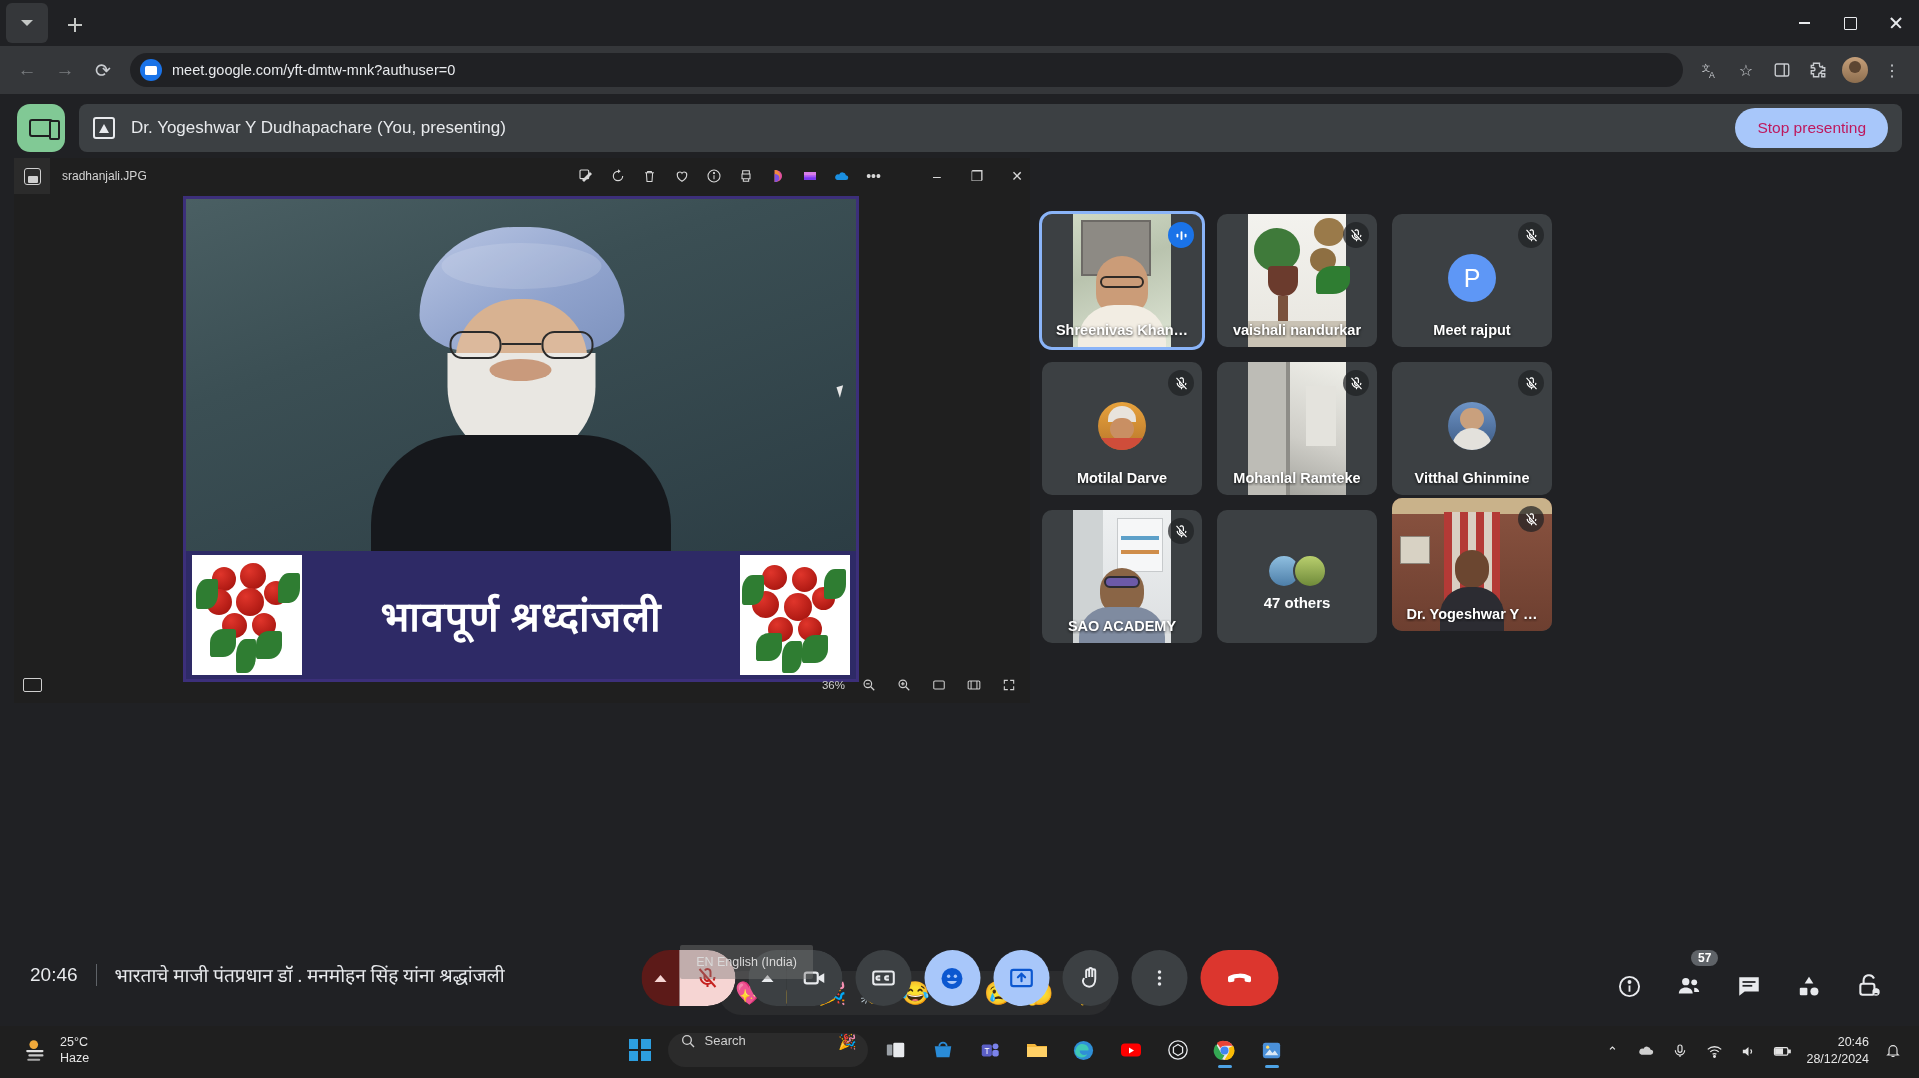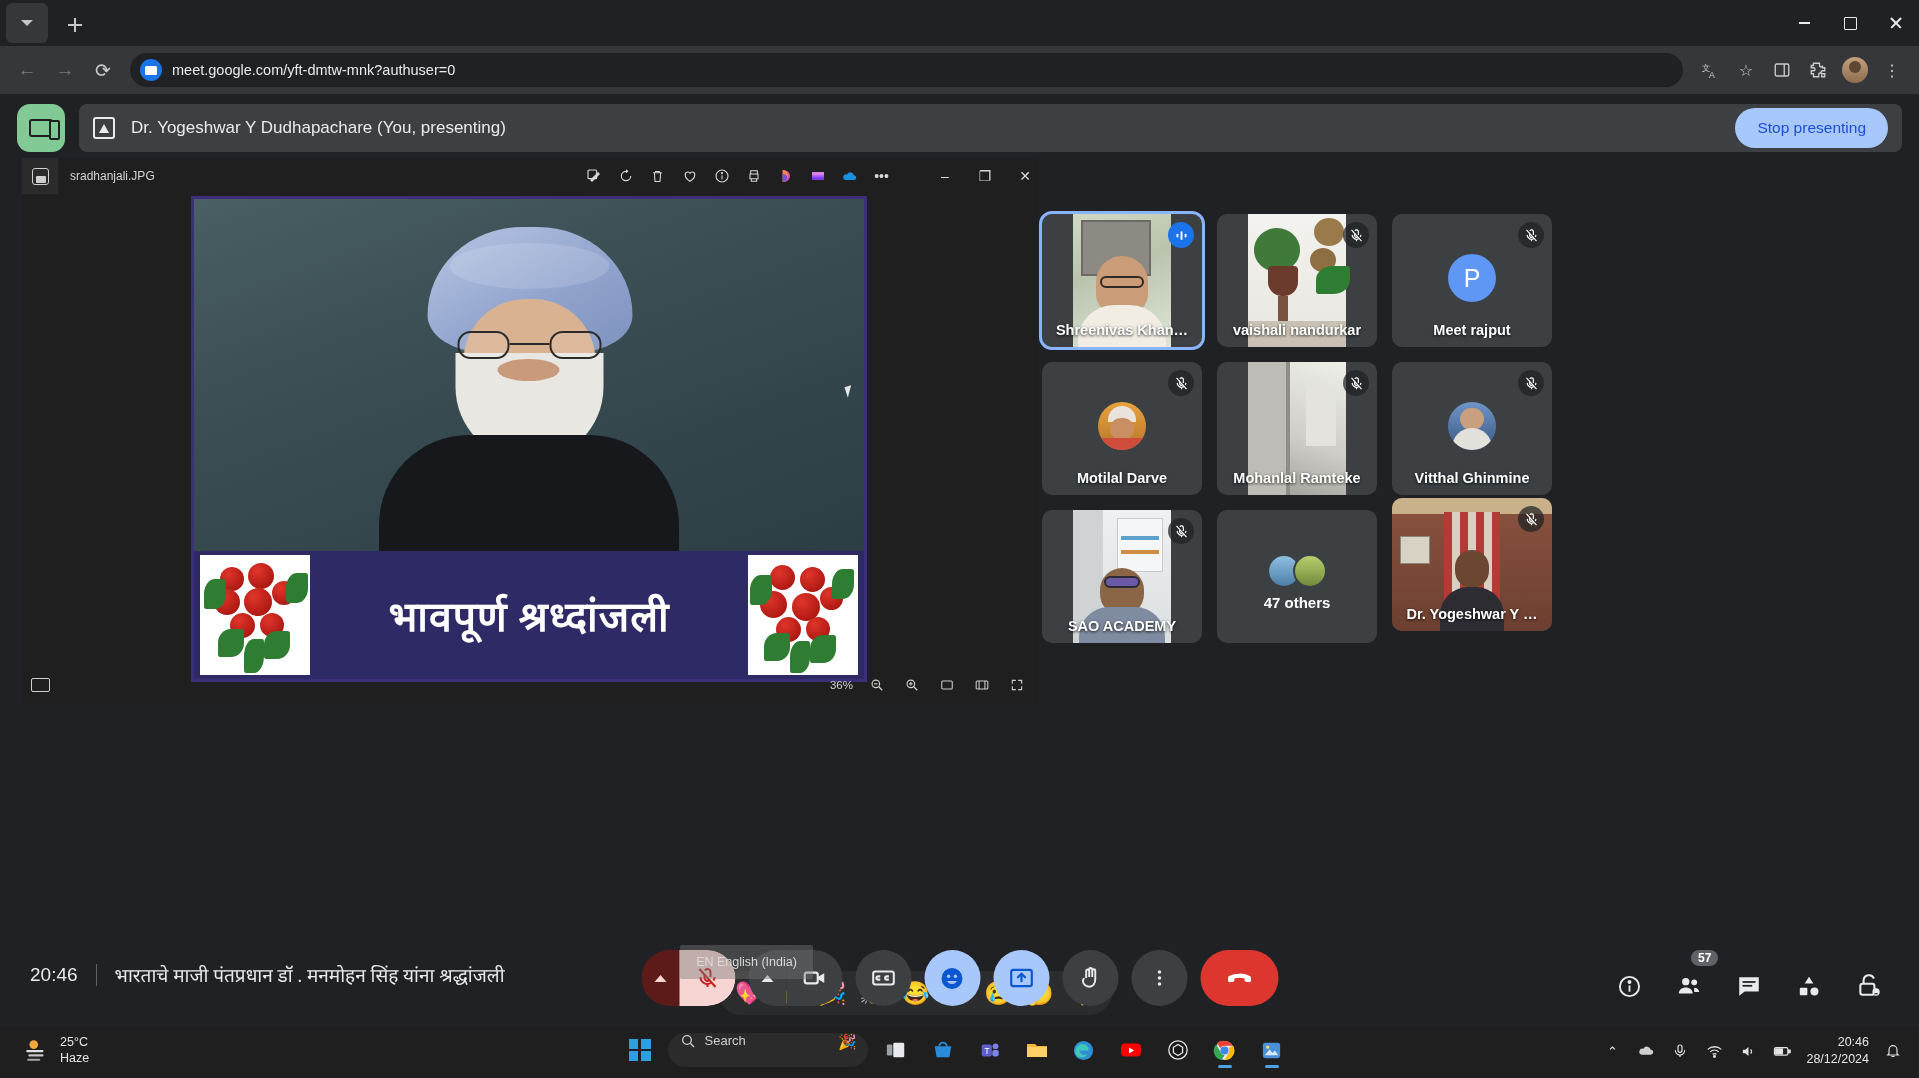--- a/index.html
+++ b/index.html
@@ -105,26 +105,26 @@
   .cast-glyph{width:24px;height:18px;border:2.2px solid #1e1f20;border-radius:3px;position:relative;}
   .cast-glyph::after{content:"";position:absolute;right:-9px;top:-1px;width:7px;height:16px;border:2.2px solid #1e1f20;border-radius:2px;background:#81c995;}
   .present-pill {
     flex:1; height:48px; background:#3c4043; border-radius:8px;
     display:flex; align-items:center; padding:14px 14px; gap:16px;
   }
   .present-sq{width:22px;height:22px;border:2px solid #e8eaed;border-radius:3px;flex:none;display:flex;align-items:center;justify-content:center;}
   .present-sq::after{content:"";width:0;height:0;border-left:5px solid transparent;border-right:5px solid transparent;border-bottom:9px solid #e8eaed;}
   .present-name{font-size:17px;color:#e8eaed;flex:1;}
   .stop-btn{
-    background:#a8c7fa;color:#1d4ed8;border:none;border-radius:20px;
+    background:#a8c7fa;color:#be185d;border:none;border-radius:20px;
     height:40px;padding:0 22px;font-size:15.5px;font-family:inherit;cursor:pointer;
   }
 
   
-  .photo-viewer { position:absolute; left:22px; top:64px; width:1016px; height:545px; background:#1f1f1f; }
+  .photo-viewer { position:absolute; left:14px; top:64px; width:1016px; height:545px; background:#1f1f1f; }
   .pv-toolbar { height:36px; display:flex; align-items:center; gap:0; }
   .pv-thumbbtn{width:36px;height:36px;background:#2b2b2b;display:flex;align-items:center;justify-content:center;flex:none;}
   .pv-thumbbtn-g{width:17px;height:17px;border:1.5px solid #cfcfcf;border-radius:3px;position:relative;}
   .pv-thumbbtn-g::after{content:"";position:absolute;left:3px;top:7px;width:10px;height:7px;background:#cfcfcf;border-radius:1px;}
   .pv-fname{font-size:12px;color:#d4d4d4;margin-left:12px;}
   .pv-tools{margin-left:auto;display:flex;align-items:center;gap:7px;padding-right:8px;}
   .pv-ic{width:25px;height:25px;display:flex;align-items:center;justify-content:center;color:#d7d7d7;font-size:14px;}
   .pv-ic svg{display:block;}
   .pv-win{margin-left:30px;display:flex;align-items:center;gap:14px;}
   .pv-wb{width:26px;height:26px;display:flex;align-items:center;justify-content:center;position:relative;color:#d7d7d7;font-size:14px;}

